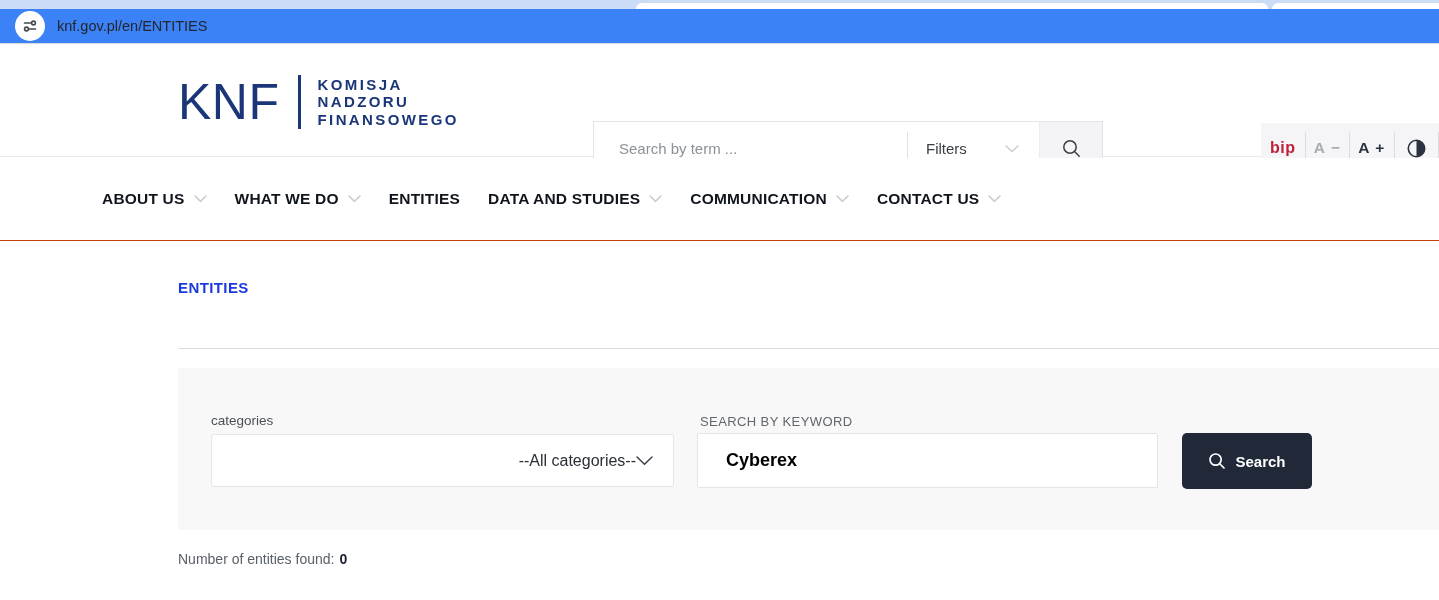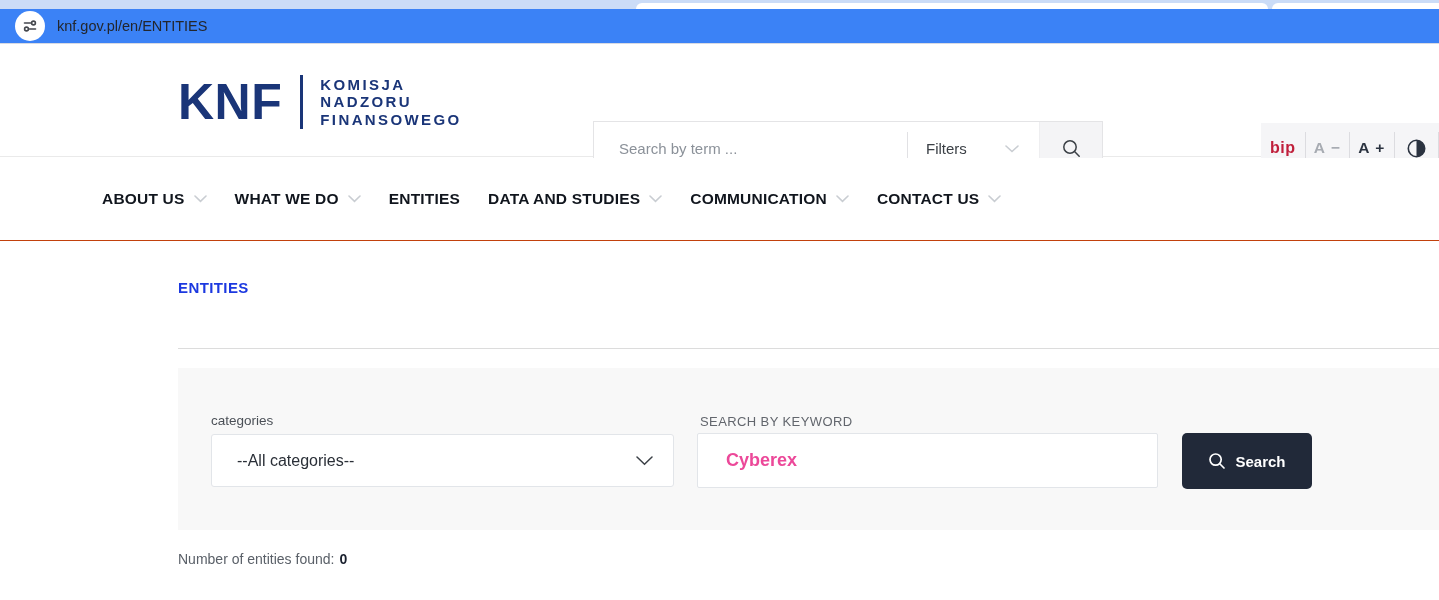--- a/index.html
+++ b/index.html
@@ -20,21 +20,21 @@
   }
   .site-info-pill {
     margin-left:15px; width:30px; height:30px; background:#fff; border-radius:15px;
     display:flex; align-items:center; justify-content:center; cursor:pointer;
   }
   .url-text { margin-left:12px; font-size:14.5px; color:#23262c; }
 
   
   .header { position:absolute; top:45px; left:0; width:100%; height:112px; background:#fff; border-bottom:1px solid #eaeaea; }
   .logo { position:absolute; left:178px; top:30px; display:flex; align-items:center; cursor:pointer; }
-  .logo-acronym { font-size:50px; font-weight:bold; color:#1A3578; letter-spacing:0.5px; line-height:50px; }
+  .logo-acronym { font-size:50px; font-weight:normal; color:#1A3578; letter-spacing:0.5px; line-height:50px; }
   .logo-bar { width:3px; height:54px; background:#1A3578; margin:0 17px 0 18px; }
   .logo-text { font-size:15px; font-weight:bold; color:#1A3578; letter-spacing:2.4px; line-height:17.5px; }
 
   .search-bar {
     position:absolute; left:593px; top:76px; width:510px; height:55px;
     background:#fff; border:1px solid #e4e4e6; display:flex; align-items:center;
   }
   .search-input {
     flex:1; height:100%; border:none; outline:none; background:transparent;
     padding-left:25px; font-size:15px; color:#3b4046; font-family:"Liberation Sans", sans-serif;
@@ -72,28 +72,28 @@
 
   
   .breadcrumb { position:absolute; left:178px; top:279px; font-size:15px; font-weight:bold; color:#1C39E0; letter-spacing:0.4px; cursor:pointer; }
   .content-divider { position:absolute; left:178px; right:0; top:348px; height:1px; background:#dcdcdc; }
 
   .panel { position:absolute; left:178px; right:0; top:368px; height:162px; background:#f8f8f8; }
   .cat-label { position:absolute; left:33px; top:45px; font-size:13.5px; color:#4b5057; }
   .cat-select {
     position:absolute; left:33px; top:66px; width:463px; height:53px; background:#fff;
     border:1px solid #e2e5e9; border-radius:3px; display:flex; align-items:center;
-    justify-content:space-between; padding:0 20px 0 25px; cursor:pointer;
+    justify-content:flex-end; padding:0 20px 0 25px; cursor:pointer;
   }
   .cat-select-value { font-size:16px; color:#2a2f37; }
   .kw-label { position:absolute; left:522px; top:46px; font-size:13px; color:#62666d; letter-spacing:0.4px; }
   .kw-input {
     position:absolute; left:519px; top:65px; width:461px; height:55px; background:#fff;
     border:1px solid #e2e5e9; border-radius:2px; outline:none; padding-left:28px;
-    font-size:18px; font-weight:bold; color:#ec4899; font-family:"Liberation Sans", sans-serif;
+    font-size:18px; font-weight:bold; color:#000000; font-family:"Liberation Sans", sans-serif;
   }
   .search-btn {
     position:absolute; left:1004px; top:65px; width:130px; height:56px;
     background:#212939; border:none; border-radius:5px; cursor:pointer;
     display:flex; align-items:center; justify-content:center; gap:9px;
   }
   .search-btn-label { color:#fff; font-size:15px; font-weight:bold; font-family:"Liberation Sans", sans-serif; }
 
   .results { position:absolute; left:178px; top:551px; font-size:14px; color:#5a6068; }
   .results-count { font-weight:bold; color:#1a202e; margin-left:5px; }

